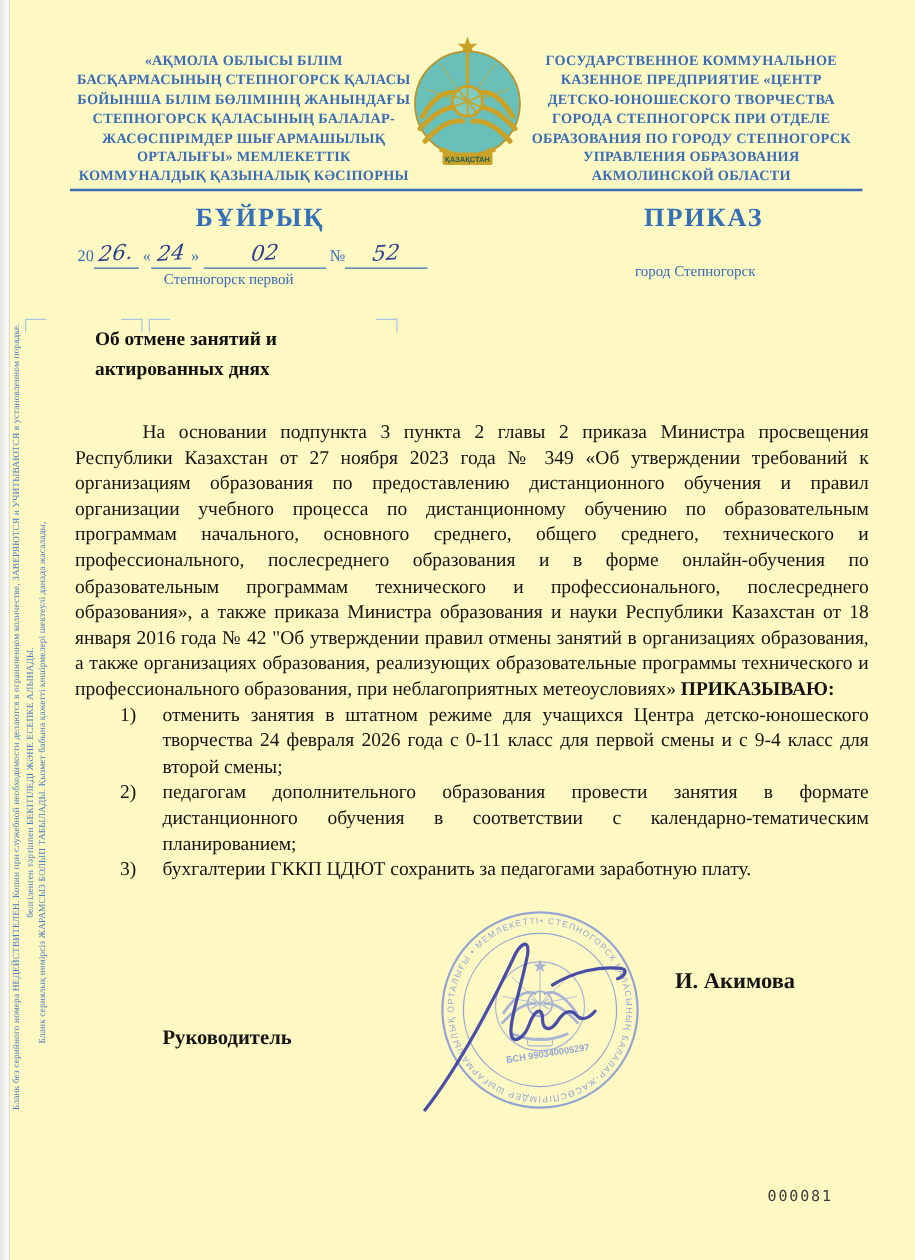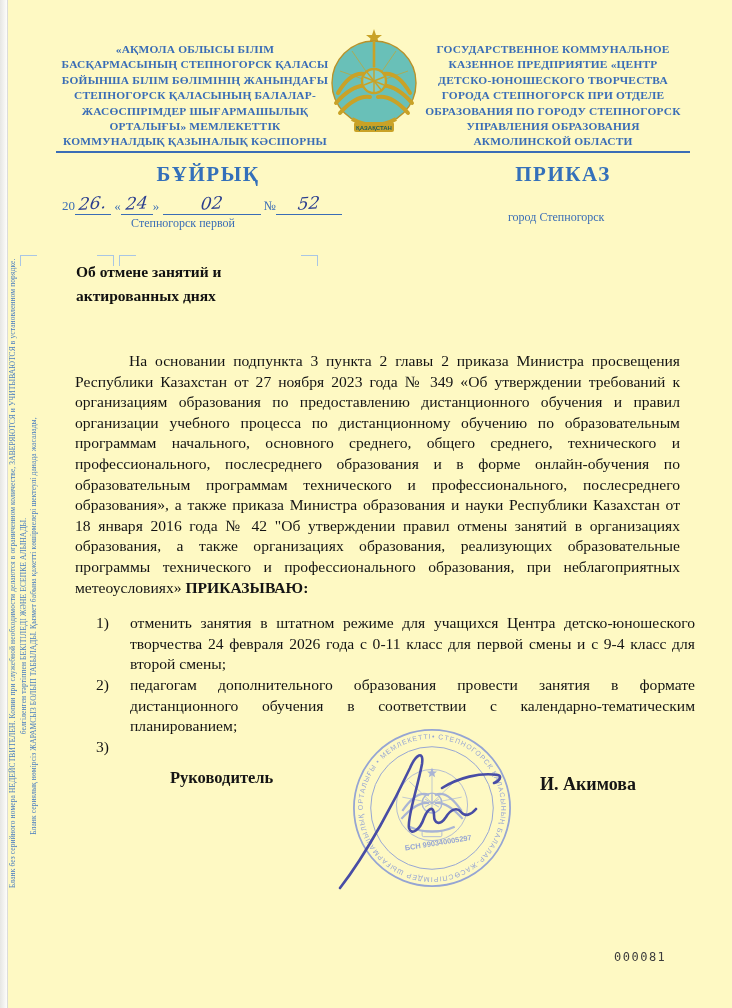--- a/index.html
+++ b/index.html
@@ -49,28 +49,28 @@
   .crn-tl { border-top:1.5px solid #a9c6e4; border-left:1.5px solid #a9c6e4; }
   .crn-tr { border-top:1.5px solid #a9c6e4; border-right:1.5px solid #a9c6e4; }
   .c1 { left:20px; } .c2 { left:97px; } .c3 { left:119px; } .c4 { left:301px; }
 
   .subject { position:absolute; left:76px; top:260px; width:240px;
     font-weight:bold; font-size:15.5px; line-height:24px; white-space:pre-line; color:#111; }
 
   
   .body-text { position:absolute; left:60px; top:336px; width:635px;
     font-size:15.6px; line-height:20.6px; text-align:justify; color:#141414; }
-  .body-text p { margin:15px; text-indent:54px; }
+  .body-text p { margin:0; text-indent:54px; }
   .imperative { font-weight:bold; }
   .olist { margin:0; }
   .oitem { position:relative; padding-left:70px; text-align:justify; }
   .onum { position:absolute; left:36px; top:0; }
 
   
-  .sig-role { position:absolute; left:130px; top:768px; font-weight:bold; font-size:16.5px;margin-left:40px; }
+  .sig-role { position:absolute; left:130px; top:820px; font-weight:bold; font-size:16.5px; }
   .sig-name { position:absolute; left:540px; top:774px; font-weight:bold; font-size:18px; }
 
   .stamp { position:absolute; left:348px; top:724px; width:168px; height:168px;
     opacity:0.92; filter:blur(0.3px); }
   .signature-svg { position:absolute; left:330px; top:726px; width:200px; height:180px; }
 
   .serial { position:absolute; left:614px; top:950px; font-family:"DejaVu Sans Mono", monospace;
     font-size:12px; color:#3c3c3c; letter-spacing:1.5px; }
 </style>
 </head>
@@ -161,20 +161,21 @@
       <div class="oitem">
         <span class="onum">1)</span>
         <span>отменить занятия в штатном режиме для учащихся Центра детско-юношеского творчества 24 февраля 2026 года с 0-11 класс для первой смены и с 9-4 класс для второй смены;</span>
       </div>
       <div class="oitem">
         <span class="onum">2)</span>
         <span>педагогам дополнительного образования провести занятия в формате дистанционного  обучения в соответствии с календарно-тематическим планированием;</span>
       </div>
       <div class="oitem">
         <span class="onum">3)</span>
+        <span>бухгалтерии ГККП ЦДЮТ сохранить за педагогами заработную плату.</span>
       </div>
     </div>
   </div>
 
   <div class="sig-role">Руководитель</div>
   <div class="sig-name">И. Акимова</div>
 
   <svg class="stamp" viewBox="0 0 170 170">
     <circle cx="85" cy="85" r="79" fill="none" stroke="#8d9ed5" stroke-width="1.8"></circle>
     <circle cx="85" cy="85" r="62" fill="none" stroke="#8d9ed5" stroke-width="1"></circle>

